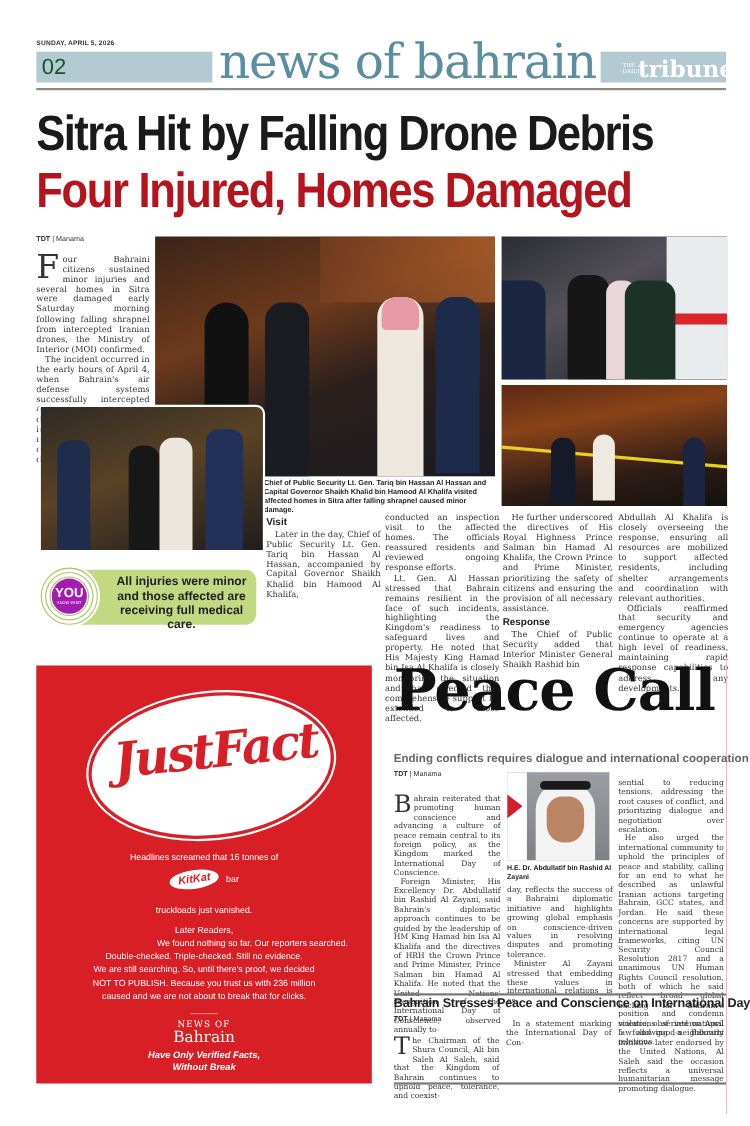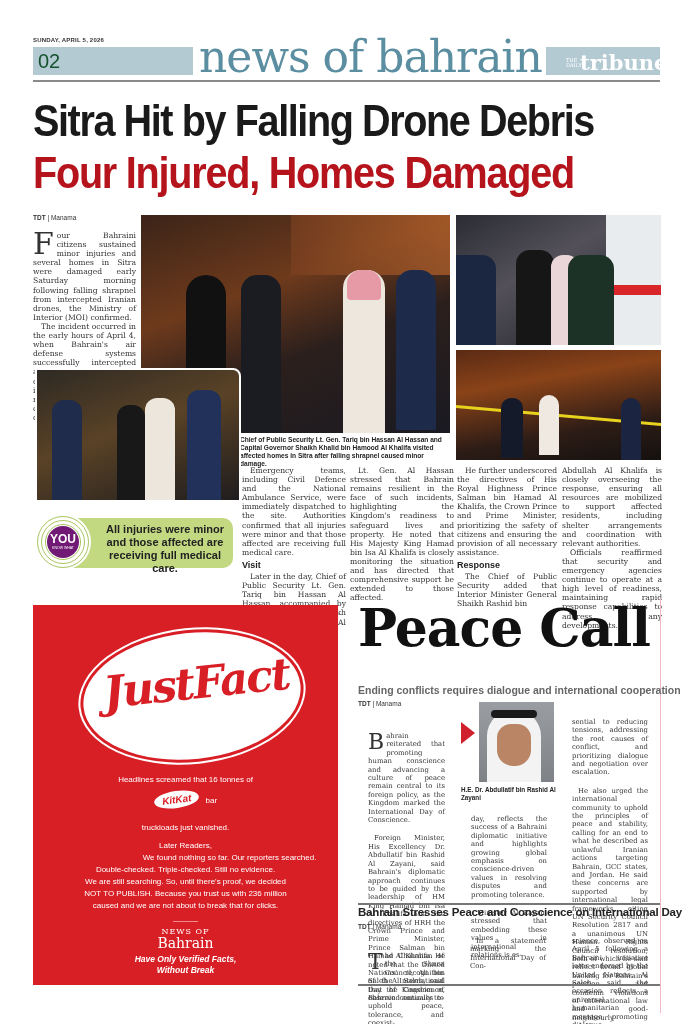--- a/index.html
+++ b/index.html
@@ -22,37 +22,37 @@
   .body p{margin:0;text-indent:8px;}
   .body p.first{text-indent:0;}
   .drop{float:left;font-size:30px;line-height:24px;margin:1px 3px 0 0;font-family:"DejaVu Serif",serif;}
   .subhead{font-family:"Liberation Sans",sans-serif;font-weight:bold;font-size:9px;margin:4px 0 2px 0;color:#222;}
   .photo{overflow:hidden;}
   .caption{font-family:"Liberation Sans",sans-serif;font-weight:bold;font-size:6.6px;line-height:8px;color:#222;}
   .youbox{left:35px;top:510px;width:200px;height:62px;}
   .you-pill{position:absolute;left:20px;top:8px;width:178px;height:50px;background:#c2d982;border-radius:10px;}
   .you-circle{position:absolute;left:0;top:4px;width:56px;height:56px;border-radius:50%;background:#fff;}
   .you-ring{position:absolute;border-radius:50%;border:1.2px solid #a9c55e;}
-  .you-core{position:absolute;left:12px;top:16px;width:32px;height:32px;border-radius:50%;background:#701a75;color:#fff;text-align:center;font-family:"Liberation Sans",sans-serif;}
+  .you-core{position:absolute;left:12px;top:16px;width:32px;height:32px;border-radius:50%;background:#a21caf;color:#fff;text-align:center;font-family:"Liberation Sans",sans-serif;}
   .you-core .y{font-size:12px;font-weight:bold;line-height:14px;display:block;margin-top:6px;}
   .you-core .k{font-size:3.5px;display:block;line-height:4px;}
   .you-text{position:absolute;left:62px;top:13px;width:136px;text-align:center;font-family:"Liberation Sans",sans-serif;font-weight:bold;font-size:11px;line-height:13px;color:#222;}
   .ad{left:33px;top:605px;width:305px;height:380px;background:#d81f26;color:#fff;overflow:hidden;}
   .ad .oval{position:absolute;left:50px;top:28px;width:210px;height:118px;border-radius:50%;background:#fff;border:4px solid #fff;box-shadow:0 0 0 3px #d81f26,0 0 0 5px #fff;transform:rotate(-6deg);}
   .ad .logo{position:absolute;left:70px;top:53px;width:175px;text-align:center;font-family:"DejaVu Serif",serif;font-style:italic;font-weight:bold;font-size:44px;color:#d81f26;transform:rotate(-6deg);letter-spacing:-2px;}
   .ad .t{position:absolute;left:0;width:305px;text-align:center;font-family:"Liberation Sans",sans-serif;}
   .kitkat{display:inline-block;background:#fff;color:#d81f26;border-radius:50%;font-weight:bold;font-style:italic;font-size:10px;padding:3px 8px;transform:rotate(-8deg);}
   .peace{left:358px;top:598px;font-family:"DejaVu Serif",serif;font-weight:bold;font-size:52px;line-height:60px;color:#111;letter-spacing:-1px;}
   .peace-sub{left:358px;top:684px;font-family:"Liberation Sans",sans-serif;font-weight:bold;font-size:10.5px;color:#666;white-space:nowrap;}
   .pinkline{left:660px;top:598px;width:1px;height:415px;background:#f1b8c4;}
   .hrule2{left:358px;top:903px;width:302px;height:1.5px;background:#777;}
   .hrule3{left:358px;top:984px;width:302px;height:1.5px;background:#777;}
   .h3{left:358px;top:906px;font-family:"Liberation Sans",sans-serif;font-weight:bold;font-size:11.5px;color:#222;white-space:nowrap;letter-spacing:-0.2px;}
   .body2{font-size:6.9px;line-height:8.4px;text-align:justify;color:#333;}
-  .body2 p{margin:10px;text-indent:6px;}
+  .body2 p{margin:0;text-indent:6px;}
   .body2 p.first{text-indent:0;}
   .drop2{float:left;font-size:22px;line-height:18px;margin:1px 2px 0 0;}
 </style>
 </head>
 <body>
 
 <div class="abs date">SUNDAY, APRIL 5, 2026</div>
 <div class="abs masthead"></div>
 <div class="abs pagenum">02</div>
 <div class="abs section-bg"></div>
@@ -99,25 +99,25 @@
   <div style="position:absolute;left:112px;top:40px;width:46px;height:90px;background:#1d3226;border-radius:14px 14px 0 0;"></div>
 </div>
 <div class="abs photo" style="left:456px;top:350px;width:205px;height:110px;background:linear-gradient(170deg,#5a2a14 0%,#8a4318 30%,#2d1c16 70%,#14110f 100%);">
   <div style="position:absolute;left:0;top:55px;width:210px;height:3px;background:#e8d21e;transform:rotate(5deg);transform-origin:left;"></div>
   <div style="position:absolute;left:83px;top:45px;width:20px;height:60px;background:#efe9e1;border-radius:10px 10px 0 0;"></div>
   <div style="position:absolute;left:45px;top:48px;width:22px;height:60px;background:#141a2a;border-radius:10px 10px 0 0;"></div>
   <div style="position:absolute;left:165px;top:48px;width:20px;height:62px;background:#1b2440;border-radius:10px 10px 0 0;"></div>
 </div>
 
 <div class="abs body" style="left:242px;top:466px;width:104px;">
-  <p>Emergency teams, including Civil Defence and the National Ambulance Service, were immediately dispatched to the site. Authorities confirmed that all injuries were minor and that those affected are receiving full medical care.</p>
   <div class="subhead">Visit</div>
   <p>Later in the day, Chief of Public Security Lt. Gen. Tariq bin Hassan Al Hassan, accompanied by Capital Governor Shaikh Khalid bin Hamood Al Khalifa,</p>
 </div>
 <div class="abs body" style="left:350px;top:466px;width:104px;">
+  <p class="first">conducted an inspection visit to the affected homes. The officials reassured residents and reviewed ongoing response efforts.</p>
   <p>Lt. Gen. Al Hassan stressed that Bahrain remains resilient in the face of such incidents, highlighting the Kingdom's readiness to safeguard lives and property. He noted that His Majesty King Hamad bin Isa Al Khalifa is closely monitoring the situation and has directed that comprehensive support be extended to those affected.</p>
 </div>
 <div class="abs body" style="left:457px;top:466px;width:100px;">
   <p>He further underscored the directives of His Royal Highness Prince Salman bin Hamad Al Khalifa, the Crown Prince and Prime Minister, prioritizing the safety of citizens and ensuring the provision of all necessary assistance.</p>
   <div class="subhead">Response</div>
   <p>The Chief of Public Security added that Interior Minister General Shaikh Rashid bin</p>
 </div>
 <div class="abs body" style="left:562px;top:466px;width:100px;">
   <p class="first">Abdullah Al Khalifa is closely overseeing the response, ensuring all resources are mobilized to support affected residents, including shelter arrangements and coordination with relevant authorities.</p>
   <p>Officials reaffirmed that security and emergency agencies continue to operate at a high level of readiness, maintaining rapid response capabilities to address any developments.</p>

